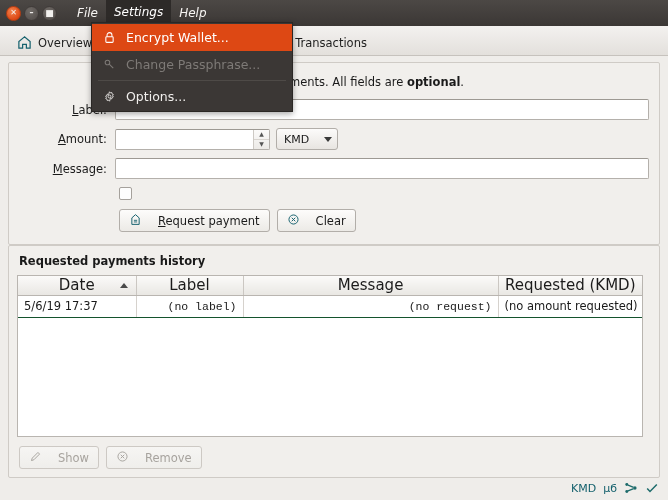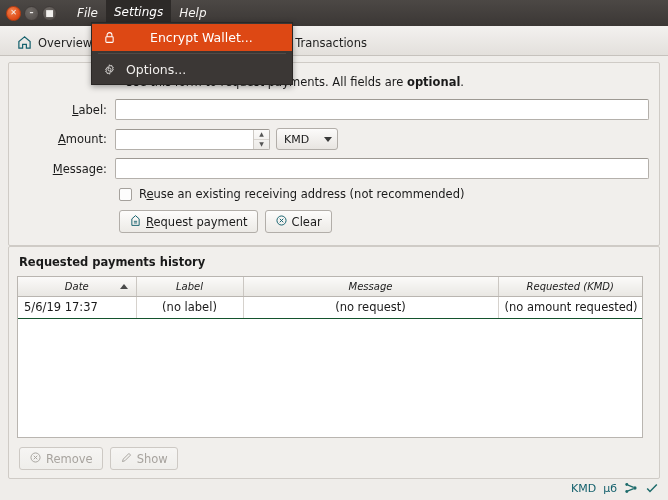--- a/index.html
+++ b/index.html
@@ -102,21 +102,21 @@
     height: 27px;
     padding: 0 10px 0 0;
     color: #f0eeec;
     font-size: 12.5px;
     box-sizing: border-box;
   }
   .ditem .dicon {
     width: 34px; flex: 0 0 34px;
     display: flex; align-items: center; justify-content: center;
   }
-  .ditem.highlight { background: #dd4814; color: #ffffff; gap: 24px; }
+  .ditem.highlight { background: #dd4814; color: #ffffff; }
   .ditem.disabled { color: #7e7a77; }
   .dsep { height: 1px; background: #4e4a47; margin: 2px 6px; }
 
   
   .content { padding: 6px 8px 0 8px; box-sizing: border-box; }
   .panel {
     background: #f1efec;
     border: 1px solid #cfcbc6;
     border-radius: 2px;
     box-sizing: border-box;
@@ -197,21 +197,21 @@
     border: 1px solid #a5a19c;
     border-radius: 2px;
     margin-right: 7px;
     box-sizing: border-box;
   }
   .checkrow span { font-size: 11.5px; }
   .checkrow u { text-decoration: underline; }
 
   .btnrow { display: flex; gap: 7px; margin-left: 100px; }
   .btn {
-    display: inline-flex; align-items: center; gap: 4px;
+    display: inline-flex; align-items: center; gap: 16px;
     height: 23px;
     padding: 0 9px;
     background: linear-gradient(to bottom, #fdfcfb, #eceae6);
     border: 1px solid #b2aea9;
     border-radius: 3px;
     font-size: 11.5px;
     color: #1b1b1b;
     box-sizing: border-box;
     white-space: nowrap;
   }
@@ -229,26 +229,25 @@
     box-sizing: border-box;
     overflow: hidden;
   }
   table { width: 100%; border-collapse: collapse; table-layout: fixed; }
   thead th {
     background: linear-gradient(to bottom, #fbfaf9, #e9e7e3);
     border-right: 1px solid #cbc7c2;
     border-bottom: 1px solid #b9b5b0;
     height: 19px;
     font-weight: normal;
-    font-size: 10px;
+    font-size: 15px;
     color: #1b1b1b;
     padding: 0 6px;
     position: relative;
     box-sizing: border-box;
-    font-style: italic;
   }
   thead th:last-child { border-right: none; }
   .sort-asc {
     position: absolute; right: 8px; top: 50%;
     margin-top: -2px;
     width: 0; height: 0;
     border-left: 4px solid transparent;
     border-right: 4px solid transparent;
     border-bottom: 5px solid #4a4a4a;
   }
@@ -257,21 +256,21 @@
     border-right: 1px solid #d6d2cd;
     border-bottom: 1px solid #14532d;
     font-size: 11.5px;
     padding: 0 6px;
     box-sizing: border-box;
     white-space: nowrap;
     overflow: hidden;
   }
   tbody td:last-child { border-right: none; }
   td.c-date { text-align: left; }
-  td.c-label, td.c-msg { text-align: center; }
+  td.c-label, td.c-msg { text-align: right; font-family: Liberation Mono, monospace; }
   td.c-amt { text-align: left; }
   .hist-btnrow { display: flex; gap: 7px; margin-top: 9px; margin-left: 2px; }
 
   
   .statusbar {
     position: absolute;
     left: 0; right: 0; bottom: 0;
     height: 24px;
     display: flex; align-items: center; justify-content: flex-end;
     gap: 7px;
@@ -346,20 +345,29 @@
   <div class="dropdown">
     <div class="ditem highlight">
       <span class="dicon">
         <svg width="13" height="13" viewBox="0 0 16 16">
             <path d="M5 7V5a3 3 0 016 0v2" fill="none" stroke="#ffffff" stroke-width="1.3"></path>
             <rect x="3.5" y="7" width="9" height="7" rx="1" fill="none" stroke="#ffffff" stroke-width="1.3"></rect>
           </svg>
       </span>
       <span>Encrypt Wallet...</span>
     </div>
+    <div class="ditem disabled">
+      <span class="dicon">
+        <svg width="13" height="13" viewBox="0 0 16 16">
+            <circle cx="5.5" cy="5.5" r="2.8" fill="none" stroke="#7e7a77" stroke-width="1.3"></circle>
+            <path d="M7.6 7.6l5 5" stroke="#7e7a77" stroke-width="1.3"></path>
+          </svg>
+      </span>
+      <span>Change Passphrase...</span>
+    </div>
     <div class="dsep"></div>
     <div class="ditem">
       <span class="dicon">
         <svg width="13" height="13" viewBox="0 0 16 16">
             <path d="M8 2.2l1.1 1.3 1.7-.4.3 1.7 1.6.7-.9 1.5.9 1.5-1.6.7-.3 1.7-1.7-.4L8 13.8l-1.1-1.3-1.7.4-.3-1.7-1.6-.7.9-1.5-.9-1.5 1.6-.7.3-1.7 1.7.4z" fill="none" stroke="#e8e6e4" stroke-width="1.1"></path>
             <circle cx="8" cy="8" r="1.8" fill="none" stroke="#e8e6e4" stroke-width="1.1"></circle>
           </svg>
       </span>
       <span>Options...</span>
     </div>
@@ -390,21 +398,20 @@
         </div>
       </div>
 
       <div class="frow">
         <div class="flabel"><u>M</u>essage:</div>
         <input class="finput" type="text" value="" style="">
       </div>
 
       <div class="checkrow">
         <div class="checkbox"></div>
-        <span>R<u>e</u>use an existing receiving address (not recommended)</span>
       </div>
 
       <div class="btnrow">
         <div class="btn">
           <span>
             <svg width="13" height="13" viewBox="0 0 16 16">
                 <path d="M8 2l4.5 4v8h-9V6z" fill="none" stroke="#15616d" stroke-width="1.2"></path>
                 <path d="M6 9h4M6 11h4" stroke="#15616d" stroke-width="1.1"></path>
               </svg>
           </span>
@@ -450,33 +457,33 @@
               <td class="c-msg">(no request)</td>
               <td class="c-amt">(no amount requested)</td>
             </tr>
           </tbody>
         </table>
       </div>
       <div class="hist-btnrow">
         <div class="btn disabled">
           <span>
             <svg width="13" height="13" viewBox="0 0 16 16">
+                <path d="M3 13l1-3 7-7 2 2-7 7z" fill="none" stroke="#a7a39e" stroke-width="1.2"></path>
+              </svg>
+          </span>
+          <span>Show</span>
+        </div>
+        <div class="btn disabled">
+          <span>
+            <svg width="13" height="13" viewBox="0 0 16 16">
                 <circle cx="8" cy="8" r="5.6" fill="none" stroke="#a7a39e" stroke-width="1.2"></circle>
                 <path d="M5.8 5.8l4.4 4.4M10.2 5.8l-4.4 4.4" stroke="#a7a39e" stroke-width="1.2"></path>
               </svg>
           </span>
           <span>Remove</span>
-        </div>
-        <div class="btn disabled">
-          <span>
-            <svg width="13" height="13" viewBox="0 0 16 16">
-                <path d="M3 13l1-3 7-7 2 2-7 7z" fill="none" stroke="#a7a39e" stroke-width="1.2"></path>
-              </svg>
-          </span>
-          <span>Show</span>
         </div>
       </div>
     </div>
   </div>
 
   <div class="statusbar">
     <span class="unit-label">KMD</span>
     <span class="unit-label">µб</span>
     <span class="sicon">
       <svg width="14" height="14" viewBox="0 0 16 16">

